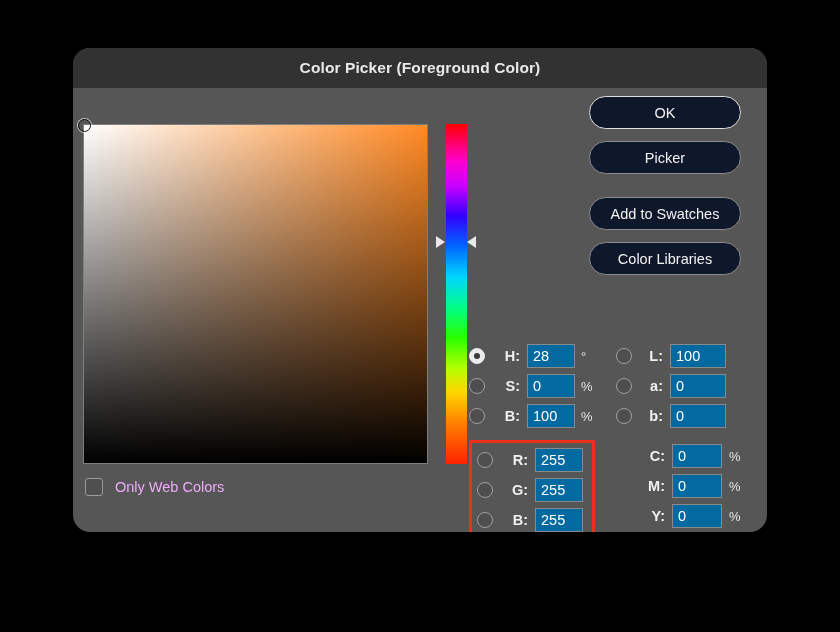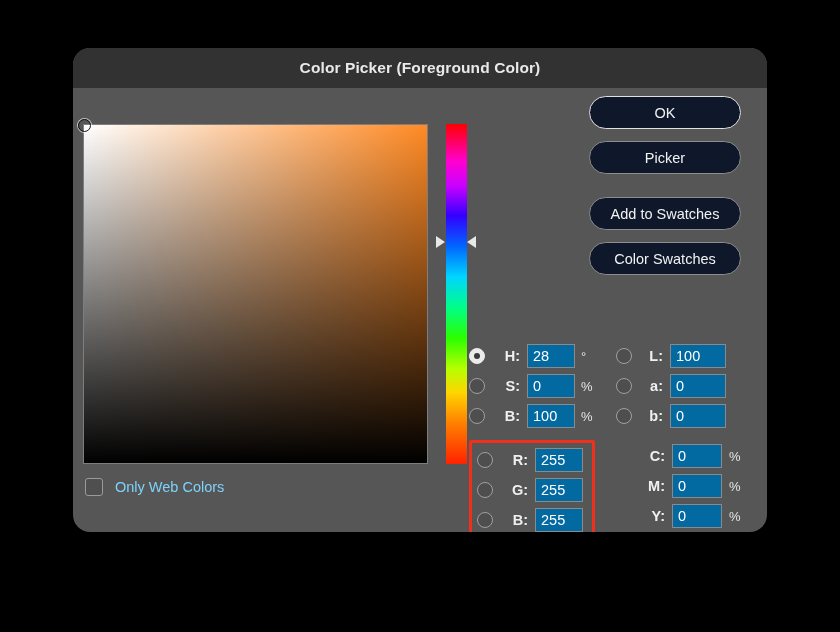--- a/index.html
+++ b/index.html
@@ -259,21 +259,21 @@
     align-items: center;
   }
   #web-colors-box {
     width: 18px;
     height: 18px;
     border-radius: 3px;
     border: 1.5px solid #9a9a9a;
     background: #4f4f4f;
   }
   #web-colors-label {
-    color: #7dd3fc;
+    color: #f0abfc;
     font-size: 14.5px;
     margin-left: 12px;
   }
 </style>
 </head>
 <body>
 
 <div id="screen">
 
   <div id="dialog">
@@ -294,21 +294,21 @@
         <div id="hue-strip"></div>
         <div class="hue-arrow left"></div>
         <div class="hue-arrow right"></div>
       </div>
 
 
       <div id="btn-col">
         <div class="pill-btn primary" id="btn-ok">OK</div>
         <div class="pill-btn" id="btn-cancel">Picker</div>
         <div class="pill-btn" id="btn-swatches">Add to Swatches</div>
-        <div class="pill-btn" id="btn-libs">Color Swatches</div>
+        <div class="pill-btn" id="btn-libs">Color Libraries</div>
       </div>
 
       <div class="field-row col-hsb" style="left:396px; top:256px;">
         <span class="radio selected"></span>
         <span class="field-label">H:</span>
         <input class="num-input" type="text" value="28" style="">
         <span class="unit">°</span>
       </div>
 
       <div class="field-row col-hsb" style="left:396px; top:286px;">

